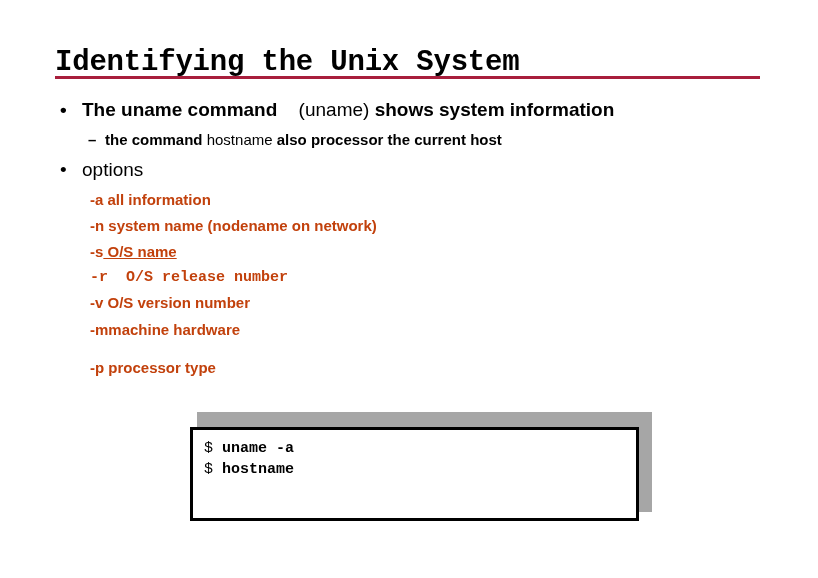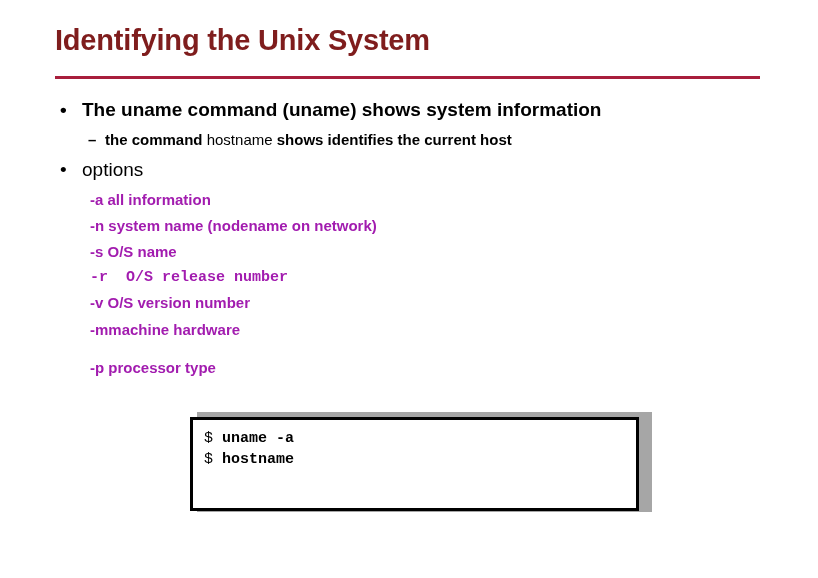--- a/index.html
+++ b/index.html
@@ -12,26 +12,27 @@
     background: #ffffff;
     font-family: "Liberation Sans", sans-serif;
     position: relative;
     overflow: hidden;
   }
 
   
   .slide-title {
     position: absolute;
     left: 55px;
-    top: 24px;
+    top: 46px;
     font-size: 29px;
     font-weight: bold;
-    color: #7f1d1d;
+    color: #000000;
     letter-spacing: -0.2px;
     white-space: nowrap;
+    font-family: Liberation Mono, monospace;
   }
   .title-rule {
     position: absolute;
     left: 55px;
     top: 76px;
     width: 705px;
     height: 3px;
     background: #a81e3c;
   }
 
@@ -53,21 +54,22 @@
     display: flex;
     align-items: baseline;
   }
   .bullet-l1 .marker {
     display: inline-block;
     width: 22px;
     font-size: 19px;
     line-height: 1;
   }
   .bullet-l1 .reg {
-    font-weight: bold;
+    font-weight: normal;
+    margin-left: 16px;
   }
   .bullet-l1.opts {
     font-weight: normal;
   }
 
   .bullet-l2 {
     position: absolute;
     left: 88px;
     font-size: 15px;
     font-weight: bold;
@@ -83,40 +85,40 @@
   .bullet-l2 .reg {
     font-weight: normal;
   }
 
   
   .opt-row {
     position: absolute;
     left: 90px;
     font-size: 15px;
     font-weight: bold;
-    color: #a21caf;
+    color: #c2410c;
     white-space: pre;
   }
   .opt-row .flag {
     display: inline-block;
   }
 
   
   .term-shadow {
     position: absolute;
     left: 197px;
     top: 412px;
     width: 455px;
     height: 100px;
     background: #a6a6a6;
   }
   .term-box {
     position: absolute;
     left: 190px;
-    top: 417px;
+    top: 427px;
     width: 449px;
     height: 94px;
     background: #ffffff;
     border: 3px solid #000000;
     box-sizing: border-box;
     padding: 8px 0 0 11px;
   }
   .term-line {
     font-family: "Liberation Mono", "DejaVu Sans Mono", monospace;
     font-size: 15px;
@@ -140,31 +142,31 @@
 
 <div class="content">
 
   <div class="bullet-l1" style="top: 99px;">
     <span class="marker">•</span>
     <span><span>The uname command </span><span class="reg">(uname)</span><span> shows system information</span></span>
   </div>
 
   <div class="bullet-l2" style="top: 131px;">
     <span class="marker">–</span>
-    <span><span>the command </span><span class="reg">hostname</span><span> shows identifies the current host</span></span>
+    <span><span>the command </span><span class="reg">hostname</span><span> also processor the current host</span></span>
   </div>
 
   <div class="bullet-l1 opts" style="top: 159px;">
     <span class="marker">•</span>
     <span>options</span>
   </div>
 
   <div class="opt-row" style="top: 191px;"><span class="flag">-a</span><span> all information</span></div>
   <div class="opt-row" style="top: 217px;"><span class="flag">-n</span><span> system name (nodename on network)</span></div>
-  <div class="opt-row" style="top: 243px;"><span class="flag">-s</span><span> O/S name</span></div>
+  <div class="opt-row" style="top: 243px; text-decoration: underline;"><span class="flag">-s</span><span> O/S name</span></div>
   <div class="opt-row" style="top: 269px; font-family: Liberation Mono, monospace;"><span class="flag">-r</span><span>  O/S release number</span></div>
   <div class="opt-row" style="top: 294px;"><span class="flag">-v</span><span> O/S version number</span></div>
   <div class="opt-row" style="top: 321px;"><span class="flag">-m</span><span>machine hardware</span></div>
   <div class="opt-row" style="top: 359px;"><span class="flag">-p</span><span> processor type</span></div>
 
 </div>
 
 <div class="term-shadow"></div>
 <div class="term-box">
   <div class="term-line"><span class="prompt">$ </span><span class="cmd">uname -a</span></div>

